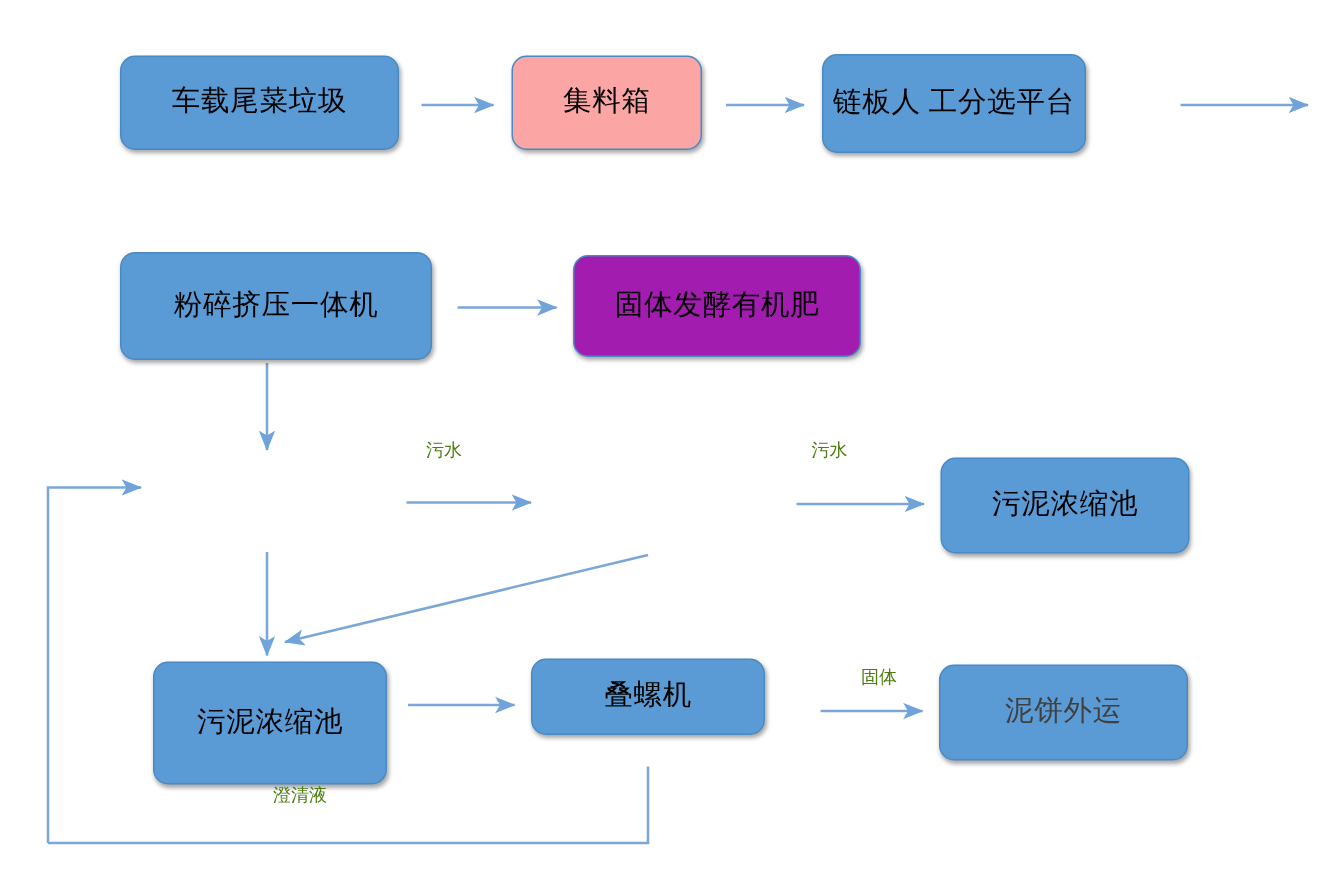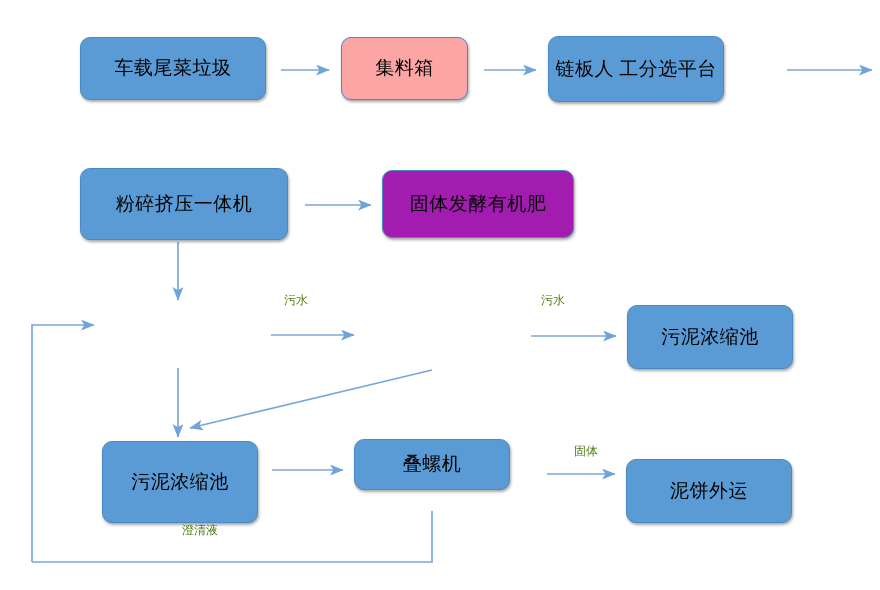--- a/index.html
+++ b/index.html
@@ -98,21 +98,21 @@
     </div>
   <div class="node" style="left: 627px; top: 305px; width: 166px; height: 64px; background: rgb(91, 155, 213); border-color: rgb(74, 138, 196); color: rgb(0, 0, 0);">
       <span>污泥浓缩池</span>
     </div>
   <div class="node" style="left: 102px; top: 441px; width: 156px; height: 82px; background: rgb(91, 155, 213); border-color: rgb(74, 138, 196); color: #000000;">
       <span>污泥浓缩池</span>
     </div>
   <div class="node" style="left: 354px; top: 439px; width: 156px; height: 51px; background: rgb(91, 155, 213); border-color: rgb(74, 138, 196); color: rgb(0, 0, 0);">
       <span>叠螺机</span>
     </div>
-  <div class="node" style="left: 626px; top: 459px; width: 166px; height: 64px; background: rgb(91, 155, 213); border-color: rgb(74, 138, 196); color: #000000;">
+  <div class="node" style="left: 626px; top: 443px; width: 166px; height: 64px; background: rgb(91, 155, 213); border-color: rgb(74, 138, 196); color: #404040;">
       <span>泥饼外运</span>
     </div>
 
   <div class="edge-label" style="left: 284px; top: 292px;">污水</div>
   <div class="edge-label" style="left: 541px; top: 292px;">污水</div>
   <div class="edge-label" style="left: 574px; top: 443px;">固体</div>
   <div class="edge-label" style="left: 182px; top: 522px;">澄清液</div>
 
 </div>
 

